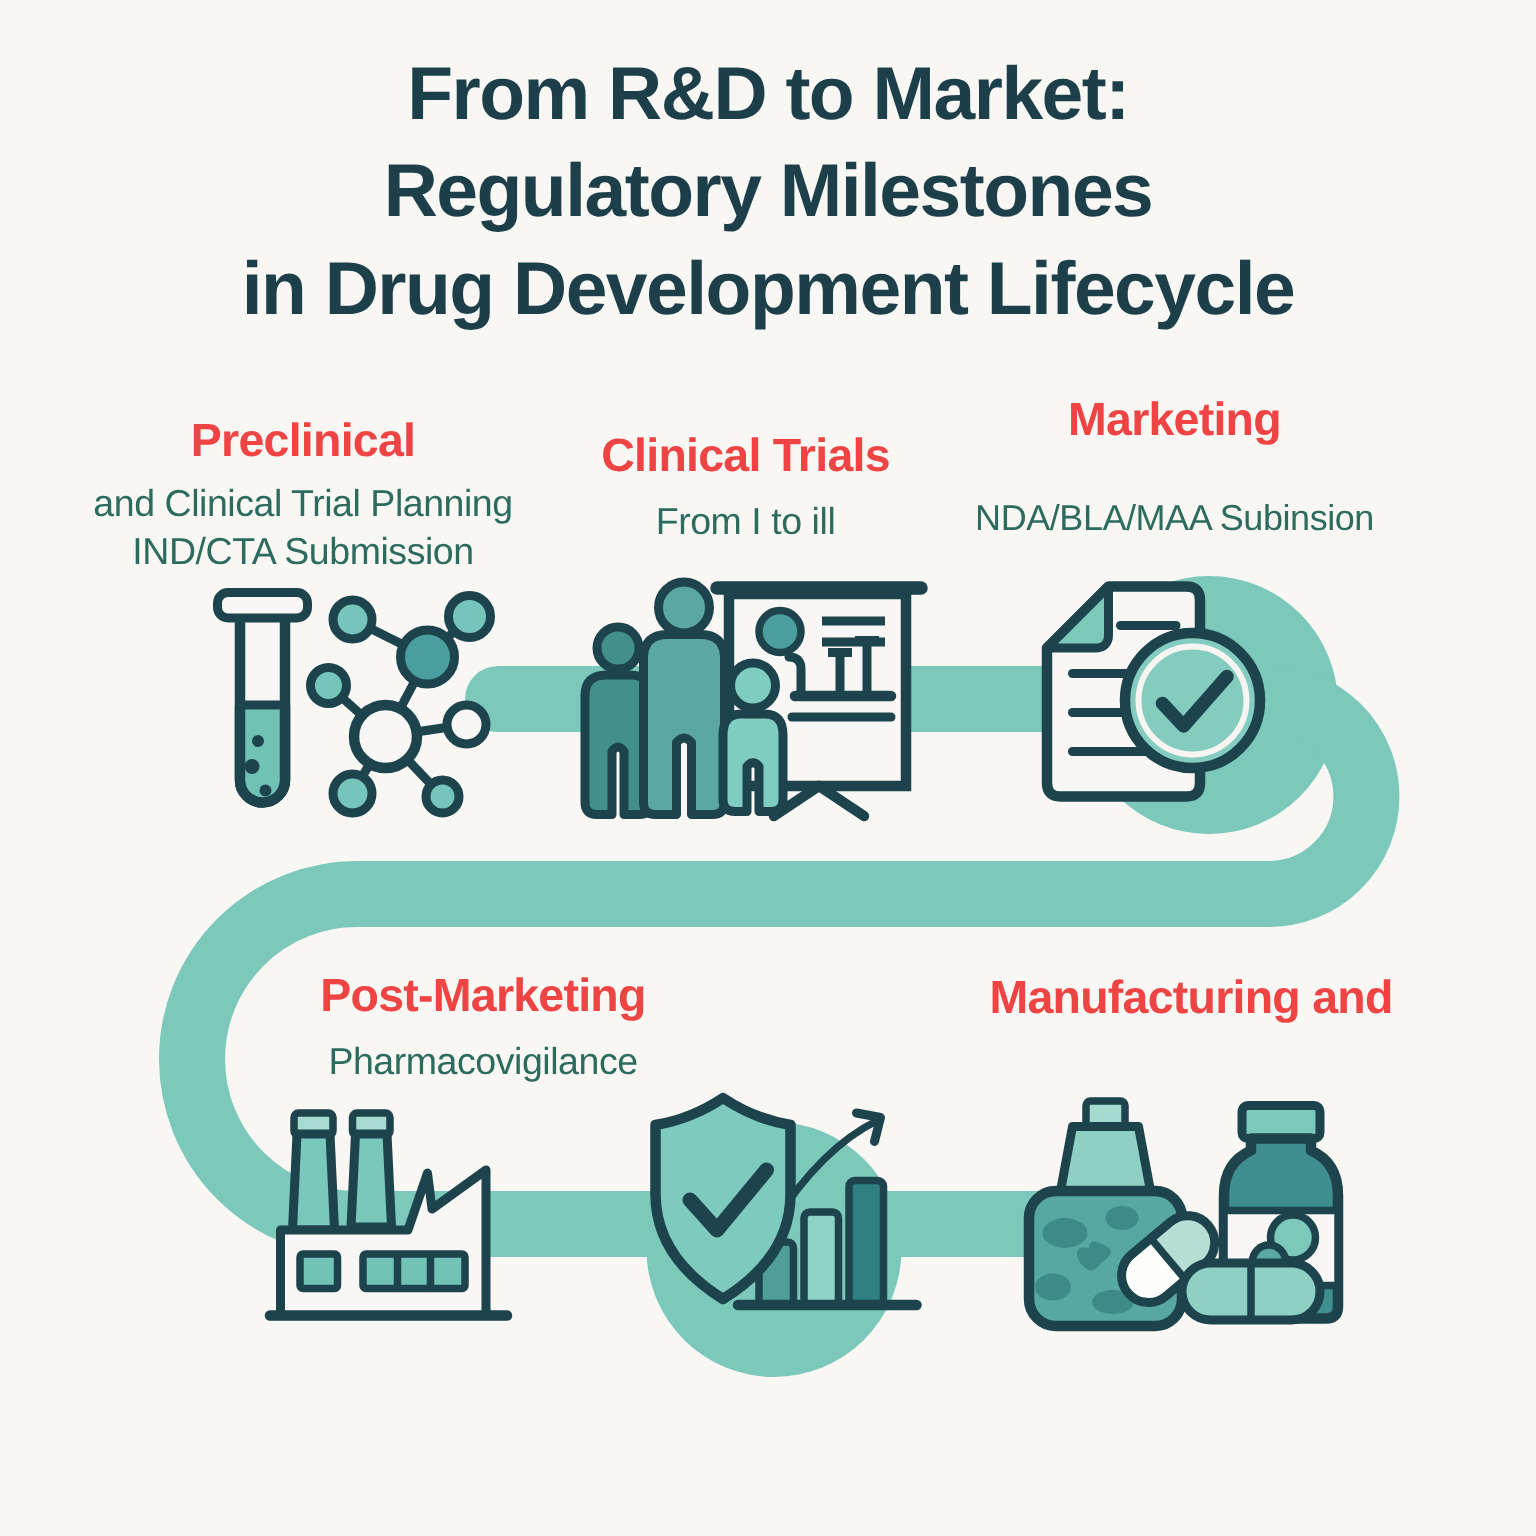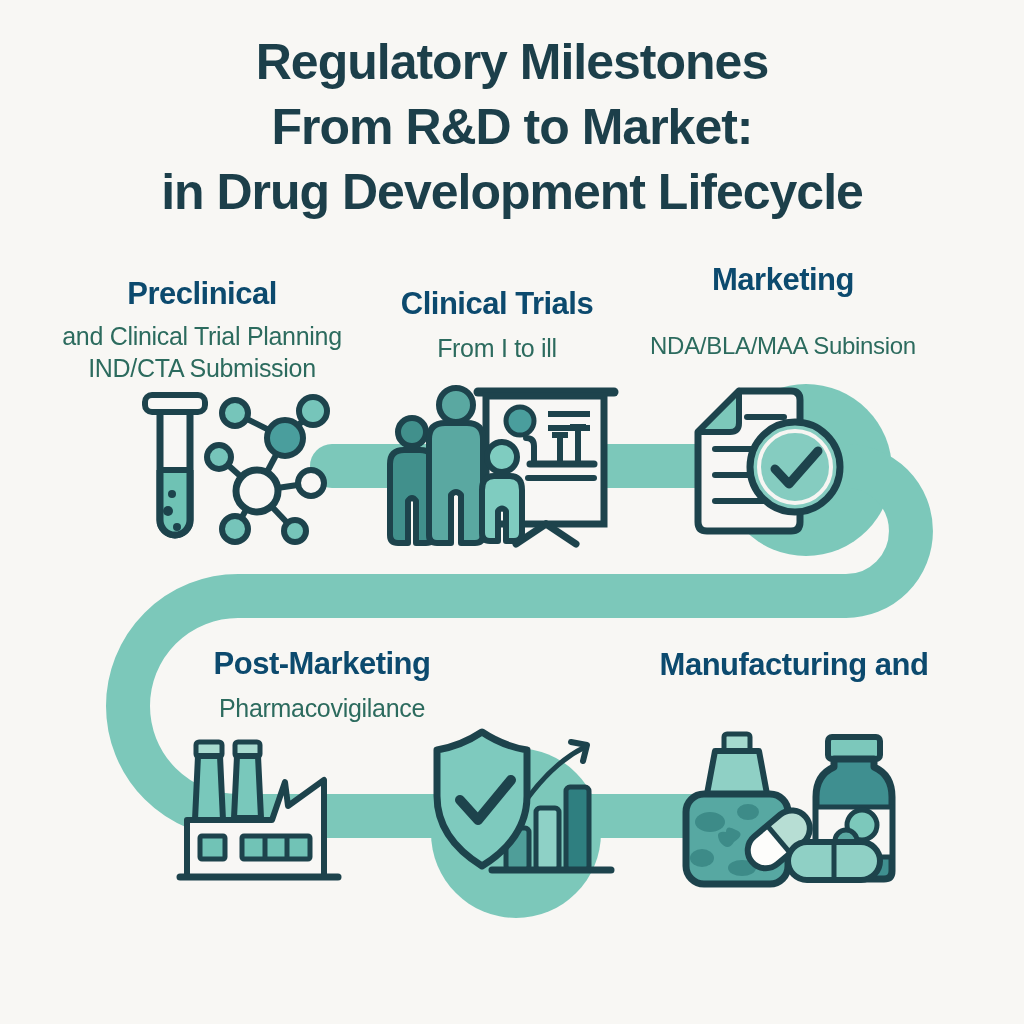--- a/index.html
+++ b/index.html
@@ -8,21 +8,21 @@
     background:#f8f7f4;
     font-family:"Liberation Sans", sans-serif;
   }
   .abs{position:absolute;}
   .title{
     top:30px;left:0;width:1024px;text-align:center;
     color:#1c3f4a;font-weight:700;font-size:50px;line-height:65px;
     letter-spacing:-1px;
   }
   .stage-title{
-    position:absolute;text-align:center;color:#0c4a6e;
+    position:absolute;text-align:center;color:#ef4444;
     font-weight:700;font-size:31px;line-height:36px;letter-spacing:-0.5px;
   }
   .stage-sub{
     position:absolute;text-align:center;color:#2c6b5e;
     font-weight:400;font-size:25px;line-height:32px;letter-spacing:-0.3px;
   }
   svg{position:absolute;overflow:visible;}
 </style>
 </head>
 <body>
@@ -167,22 +167,22 @@
     <path d="M53 32 L36 32 A18 18 0 0 0 36 68 L53 68 Z" fill="#fdfdfb"></path>
     <path d="M53 32 L70 32 A18 18 0 0 1 70 68 L53 68 Z" fill="#b7ded4"></path>
     <rect x="18" y="32" width="70" height="36" rx="18" fill="none" stroke="#1d434c" stroke-width="6"></rect>
     <line x1="53" y1="32" x2="53" y2="68" stroke="#1d434c" stroke-width="5"></line>
   </g>
   <rect x="62" y="52" width="92" height="38" rx="19" fill="#8fd0c5" stroke="#1d434c" stroke-width="6"></rect>
   <line x1="108" y1="54" x2="108" y2="88" stroke="#1d434c" stroke-width="5"></line>
 </svg>
 
 <div class="abs title">
+  <div>From R&amp;D to Market:</div>
   <div>Regulatory Milestones</div>
-  <div>From R&amp;D to Market:</div>
   <div>in Drug Development Lifecycle</div>
 </div>
 
 <div class="stage-title" style="top:276px;left:40px;width:324px">Preclinical</div>
 <div class="stage-sub" style="top:320px;left:12px;width:380px">
   <div>and Clinical Trial Planning</div>
   <div>IND/CTA Submission</div>
 </div>
 
 <div class="stage-title" style="top:286px;left:370px;width:254px">Clinical Trials</div>

